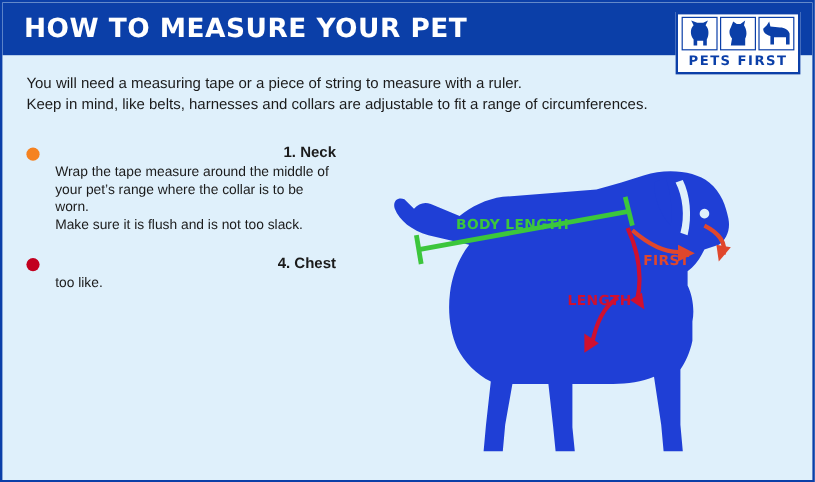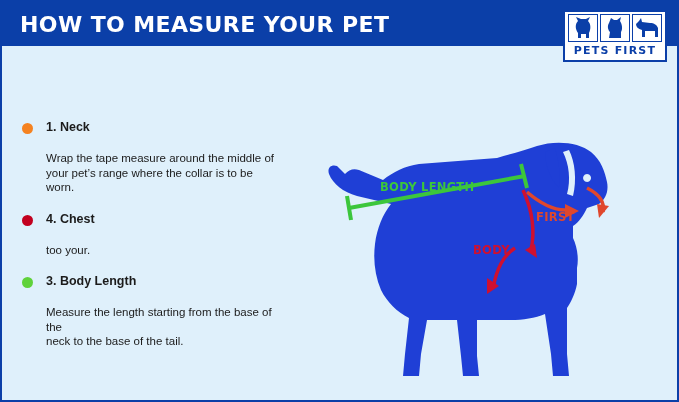--- a/index.html
+++ b/index.html
@@ -106,26 +106,27 @@
     top: 3px;
     width: 11px;
     height: 11px;
     border-radius: 50%;
   }
   .step-title {
     font-size: 12.5px;
     font-weight: bold;
     color: #1b1b1b;
     line-height: 15px;
+    text-align: right;
   }
   .step-desc {
     font-size: 11.5px;
     color: #1b1b1b;
     line-height: 14.5px;
-    margin-top: 16px;
+    margin-top: 2px;
   }
   
   #illustration {
     position: absolute;
     left: 285px;
     top: 116px;
     width: 380px;
     height: 290px;
   }
   #illustration svg { display: block; }
@@ -165,49 +166,44 @@
       <div class="logo-cell">
         <svg width="28" height="26" viewBox="0 0 28 26">
           <path d="M3 9 L6 6 L8 3 L9 7 L17 8 C21 8 24 10 25 13 L25 22 L22 22 L22 16 L12 16 L12 22 L9 22 L9 15 C5 14 3 12 3 9 Z" fill="#0b3fa8"></path>
         </svg>
       </div>
     </div>
     <div id="logo-text">PETS FIRST</div>
   </div>
 
   <div id="intro">
+    <div>You will need a measuring tape or a piece of string to measure with a ruler.</div>
+    <div>Keep in mind, like belts, harnesses and collars are adjustable to fit a range of circumferences.</div>
   </div>
 
   <div id="steps">
 
     <div class="step">
       <span class="bullet" style="background:#f58220"></span>
       <div class="step-title">1. Neck</div>
       <div class="step-desc">
         <div>Wrap the tape measure around the middle of</div>
         <div>your pet’s range where the collar is to be worn.</div>
+        <div>Make sure it is flush and is not too slack.</div>
       </div>
     </div>
 
     <div class="step">
       <span class="bullet" style="background:#c2001f"></span>
       <div class="step-title">4. Chest</div>
       <div class="step-desc">
-        <div>too your.</div>
+        <div>too like.</div>
       </div>
     </div>
 
-    <div class="step">
-      <span class="bullet" style="background:#5fd23a"></span>
-      <div class="step-title">3. Body Length</div>
-      <div class="step-desc">
-        <div>Measure the length starting from the base of the</div>
-        <div>neck to the base of the tail.</div>
-      </div>
-    </div>
 
   </div>
 
   <div id="illustration">
     <svg width="380" height="290" viewBox="0 0 380 290">
 
       <path d="M250 28
                C268 22 292 24 304 34
                C314 42 318 54 320 64
                C322 74 318 82 312 86
@@ -274,16 +270,16 @@
         <path d="M206 170 C210 150 216 138 228 130"></path>
       </g>
       <g fill="#cf1030">
         <polygon points="238,132 250,140 248,126"></polygon>
         <polygon points="200,160 200,176 212,168"></polygon>
       </g>
     </svg>
 
     <div class="lbl" id="label-body-length">BODY LENGTH</div>
     <div class="lbl" id="label-neck">FIRST</div>
-    <div class="lbl" id="label-chest">BODY</div>
+    <div class="lbl" id="label-chest">LENGTH</div>
   </div>
 
 </div>
 
 </body></html>

